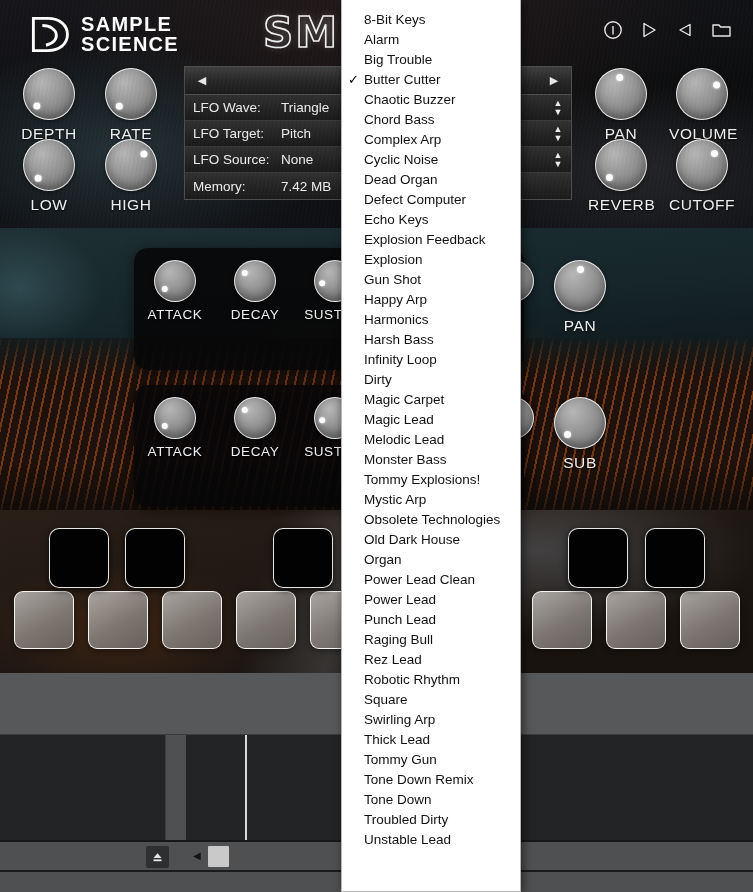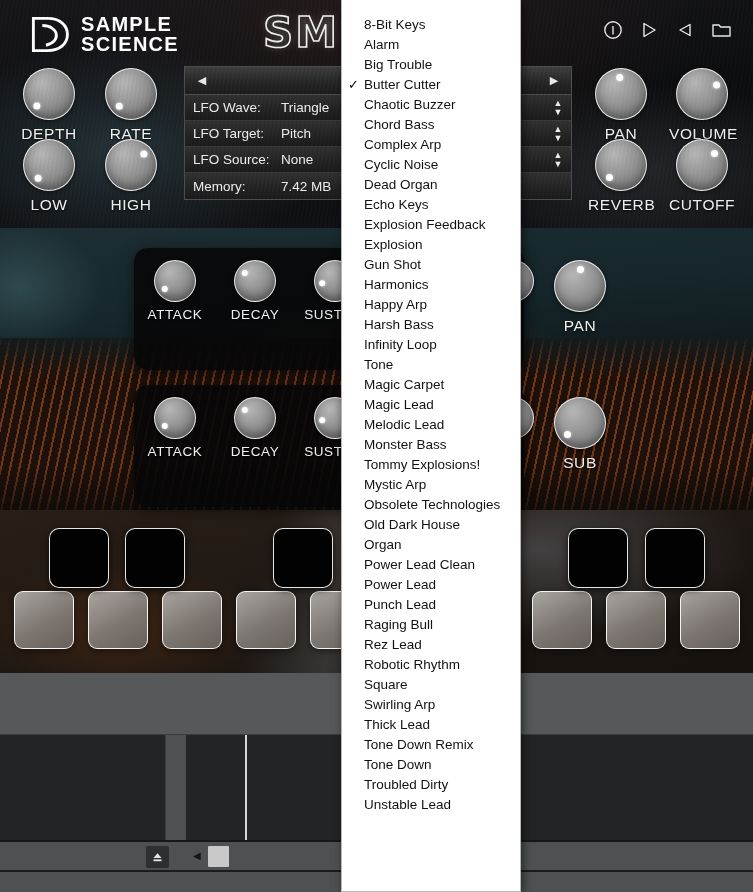--- a/index.html
+++ b/index.html
@@ -291,21 +291,21 @@
     border: 1px solid #b8b8b8;
     border-top: none;
     box-shadow: 2px 2px 9px rgba(0,0,0,0.55);
     overflow: hidden;
     z-index: 60;
   }
   .menu-list { padding-top: 12px; }
   .menu-item {
     position: relative;
     height: 20px;
-    display: flex; align-items: flex-end;
+    display: flex; align-items: flex-start;
     padding-left: 22px;
     font-size: 13.5px;
     color: #111;
     white-space: nowrap;
   }
   .menu-item .check {
     position: absolute; left: 6px;
     font-size: 13px; color: #000;
   }
 </style>
@@ -580,45 +580,48 @@
         <div class="menu-item">
           <span>Complex Arp</span>
         </div>
         <div class="menu-item">
           <span>Cyclic Noise</span>
         </div>
         <div class="menu-item">
           <span>Dead Organ</span>
         </div>
         <div class="menu-item">
+          <span>Defect Computer</span>
+        </div>
+        <div class="menu-item">
           <span>Echo Keys</span>
         </div>
         <div class="menu-item">
           <span>Explosion Feedback</span>
         </div>
         <div class="menu-item">
           <span>Explosion</span>
         </div>
         <div class="menu-item">
           <span>Gun Shot</span>
         </div>
         <div class="menu-item">
+          <span>Happy Arp</span>
+        </div>
+        <div class="menu-item">
           <span>Harmonics</span>
         </div>
         <div class="menu-item">
-          <span>Happy Arp</span>
-        </div>
-        <div class="menu-item">
           <span>Harsh Bass</span>
         </div>
         <div class="menu-item">
           <span>Infinity Loop</span>
         </div>
         <div class="menu-item">
-          <span>Tone</span>
+          <span>Dirty</span>
         </div>
         <div class="menu-item">
           <span>Magic Carpet</span>
         </div>
         <div class="menu-item">
           <span>Magic Lead</span>
         </div>
         <div class="menu-item">
           <span>Melodic Lead</span>
         </div>
@@ -661,20 +664,23 @@
         <div class="menu-item">
           <span>Square</span>
         </div>
         <div class="menu-item">
           <span>Swirling Arp</span>
         </div>
         <div class="menu-item">
           <span>Thick Lead</span>
         </div>
         <div class="menu-item">
+          <span>Tommy Gun</span>
+        </div>
+        <div class="menu-item">
           <span>Tone Down Remix</span>
         </div>
         <div class="menu-item">
           <span>Tone Down</span>
         </div>
         <div class="menu-item">
           <span>Troubled Dirty</span>
         </div>
         <div class="menu-item">
           <span>Unstable Lead</span>

